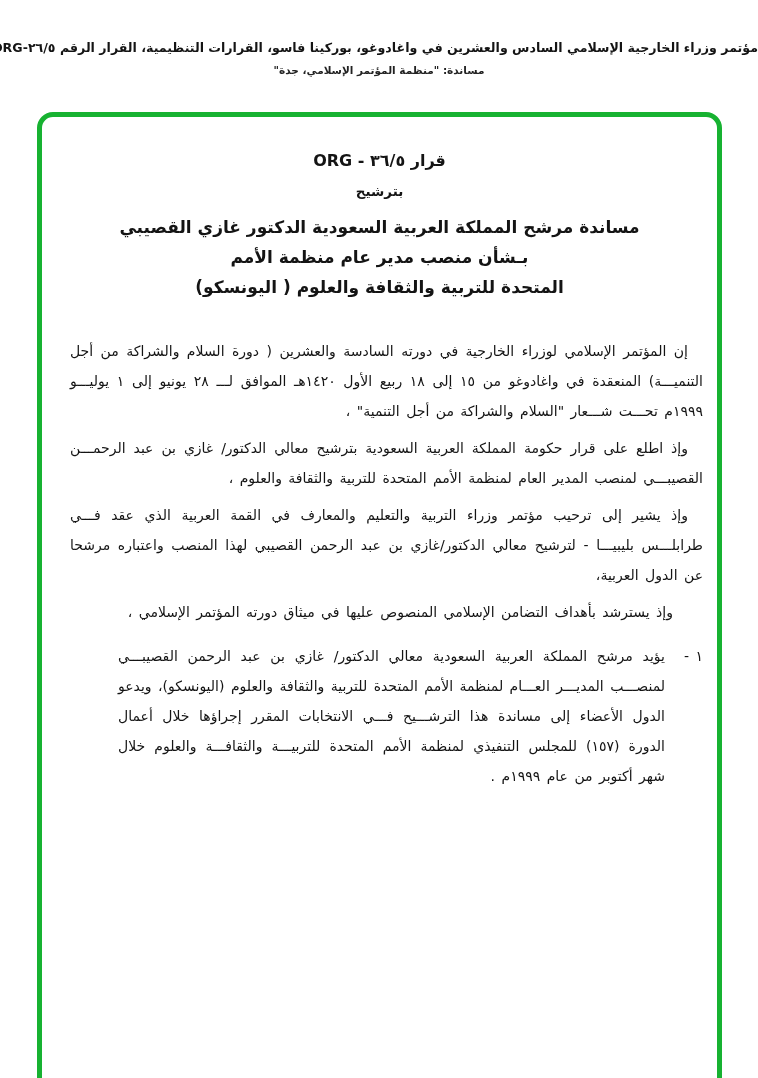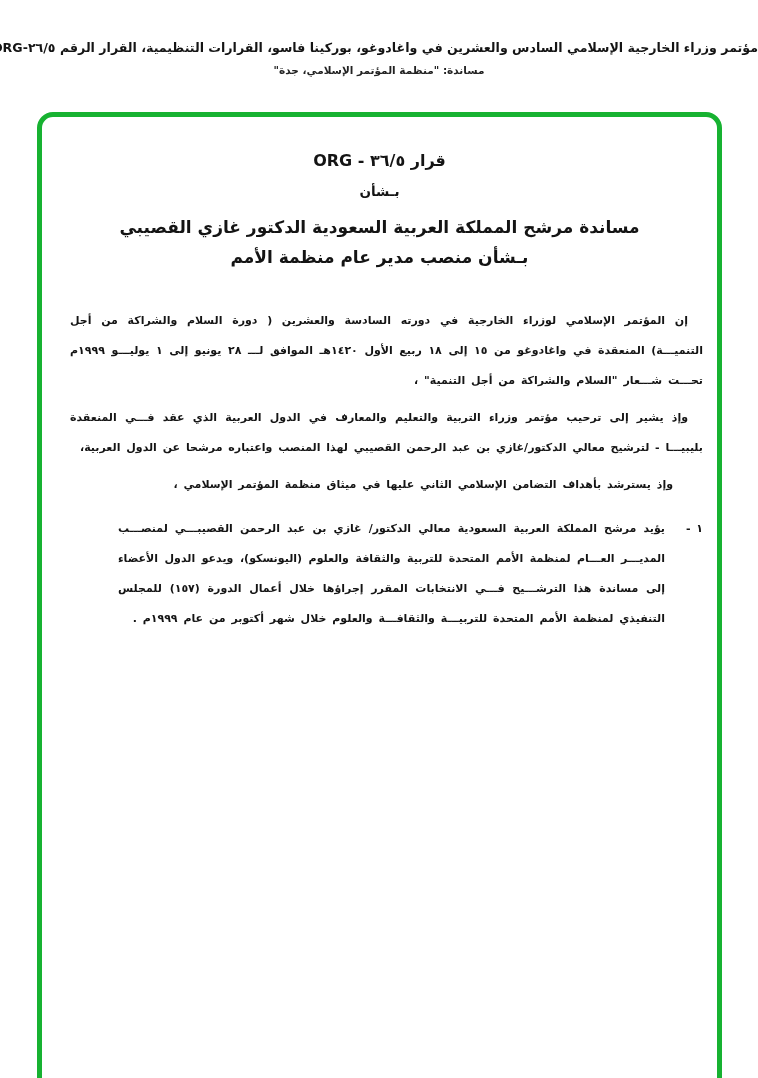--- a/index.html
+++ b/index.html
@@ -28,21 +28,21 @@
     background:#ffffff;
   }
 
   .title-block{margin-top:34px;text-align:center;font-weight:bold;}
   .t1{font-size:16px;margin-bottom:13px;}
   .t2{font-size:13.5px;margin-bottom:13px;}
   .t3{font-size:17px;line-height:30px;}
 
   .body{
     padding:34px 14px 0 28px;
-    font-size:11px;font-weight:bold;line-height:30px;
+    font-size:14px;font-weight:normal;line-height:30px;
     text-align:justify;word-spacing:2px;
   }
   .para{margin:0 0 7px 0;text-indent:15px;}
   .para.wide-indent{text-indent:30px;}
 
   .item{display:flex;margin-top:14px;}
   .item .marker{flex:0 0 38px;white-space:nowrap;}
   .item .item-text{flex:1;text-align:justify;margin-left:48px;}
 </style>
 </head>
@@ -60,29 +60,31 @@
     <span>"منظمة المؤتمر الإسلامي، جدة"</span>
   </div>
 
   <div class="frame">
 
     <div class="title-block">
       <div class="t1">
         <span>قرار</span>
         <span class="ltr">ORG - ٣٦/٥</span>
       </div>
-      <div class="t2">بـشأن</div>
+      <div class="t2">بترشيح</div>
       <div class="t3">مساندة مرشح المملكة العربية السعودية الدكتور غازي القصيبي</div>
       <div class="t3">بـشأن منصب مدير عام منظمة الأمم</div>
+      <div class="t3">المتحدة للتربية والثقافة والعلوم ( اليونسكو)</div>
     </div>
 
     <div class="body">
       <p class="para">إن المؤتمر الإسلامي لوزراء الخارجية في دورته السادسة والعشرين ( دورة السلام والشراكة من أجل التنميـــة) المنعقدة في واغادوغو من ١٥ إلى ١٨ ربيع الأول ١٤٢٠هـ الموافق لـــ ٢٨ يونيو إلى ١ يوليـــو ١٩٩٩م تحـــت شـــعار "السلام والشراكة من أجل التنمية" ،</p>
-      <p class="para">وإذ يشير إلى ترحيب مؤتمر وزراء التربية والتعليم والمعارف في الدول العربية الذي عقد فـــي المنعقدة بليبيـــا - لترشيح معالي الدكتور/غازي بن عبد الرحمن القصيبي لهذا المنصب واعتباره مرشحا عن الدول العربية،</p>
-      <p class="para wide-indent">وإذ يسترشد بأهداف التضامن الإسلامي الثاني عليها في ميثاق منظمة المؤتمر الإسلامي ،</p>
+      <p class="para">وإذ اطلع على قرار حكومة المملكة العربية السعودية بترشيح معالي الدكتور/ غازي بن عبد الرحمـــن القصيبـــي لمنصب المدير العام لمنظمة الأمم المتحدة للتربية والثقافة والعلوم ،</p>
+      <p class="para">وإذ يشير إلى ترحيب مؤتمر وزراء التربية والتعليم والمعارف في القمة العربية الذي عقد فـــي طرابلـــس بليبيـــا - لترشيح معالي الدكتور/غازي بن عبد الرحمن القصيبي لهذا المنصب واعتباره مرشحا عن الدول العربية،</p>
+      <p class="para wide-indent">وإذ يسترشد بأهداف التضامن الإسلامي المنصوص عليها في ميثاق دورته المؤتمر الإسلامي ،</p>
 
       <div class="item">
         <span class="marker">١ -</span>
         <span class="item-text">يؤيد مرشح المملكة العربية السعودية معالي الدكتور/ غازي بن عبد الرحمن القصيبـــي لمنصـــب المديـــر العـــام لمنظمة الأمم المتحدة للتربية والثقافة والعلوم (اليونسكو)، ويدعو الدول الأعضاء إلى مساندة هذا الترشـــيح فـــي الانتخابات المقرر إجراؤها خلال أعمال الدورة (١٥٧) للمجلس التنفيذي لمنظمة الأمم المتحدة للتربيـــة والثقافـــة والعلوم خلال شهر أكتوبر من عام ١٩٩٩م .</span>
       </div>
 
     </div>
 
   </div>
 

